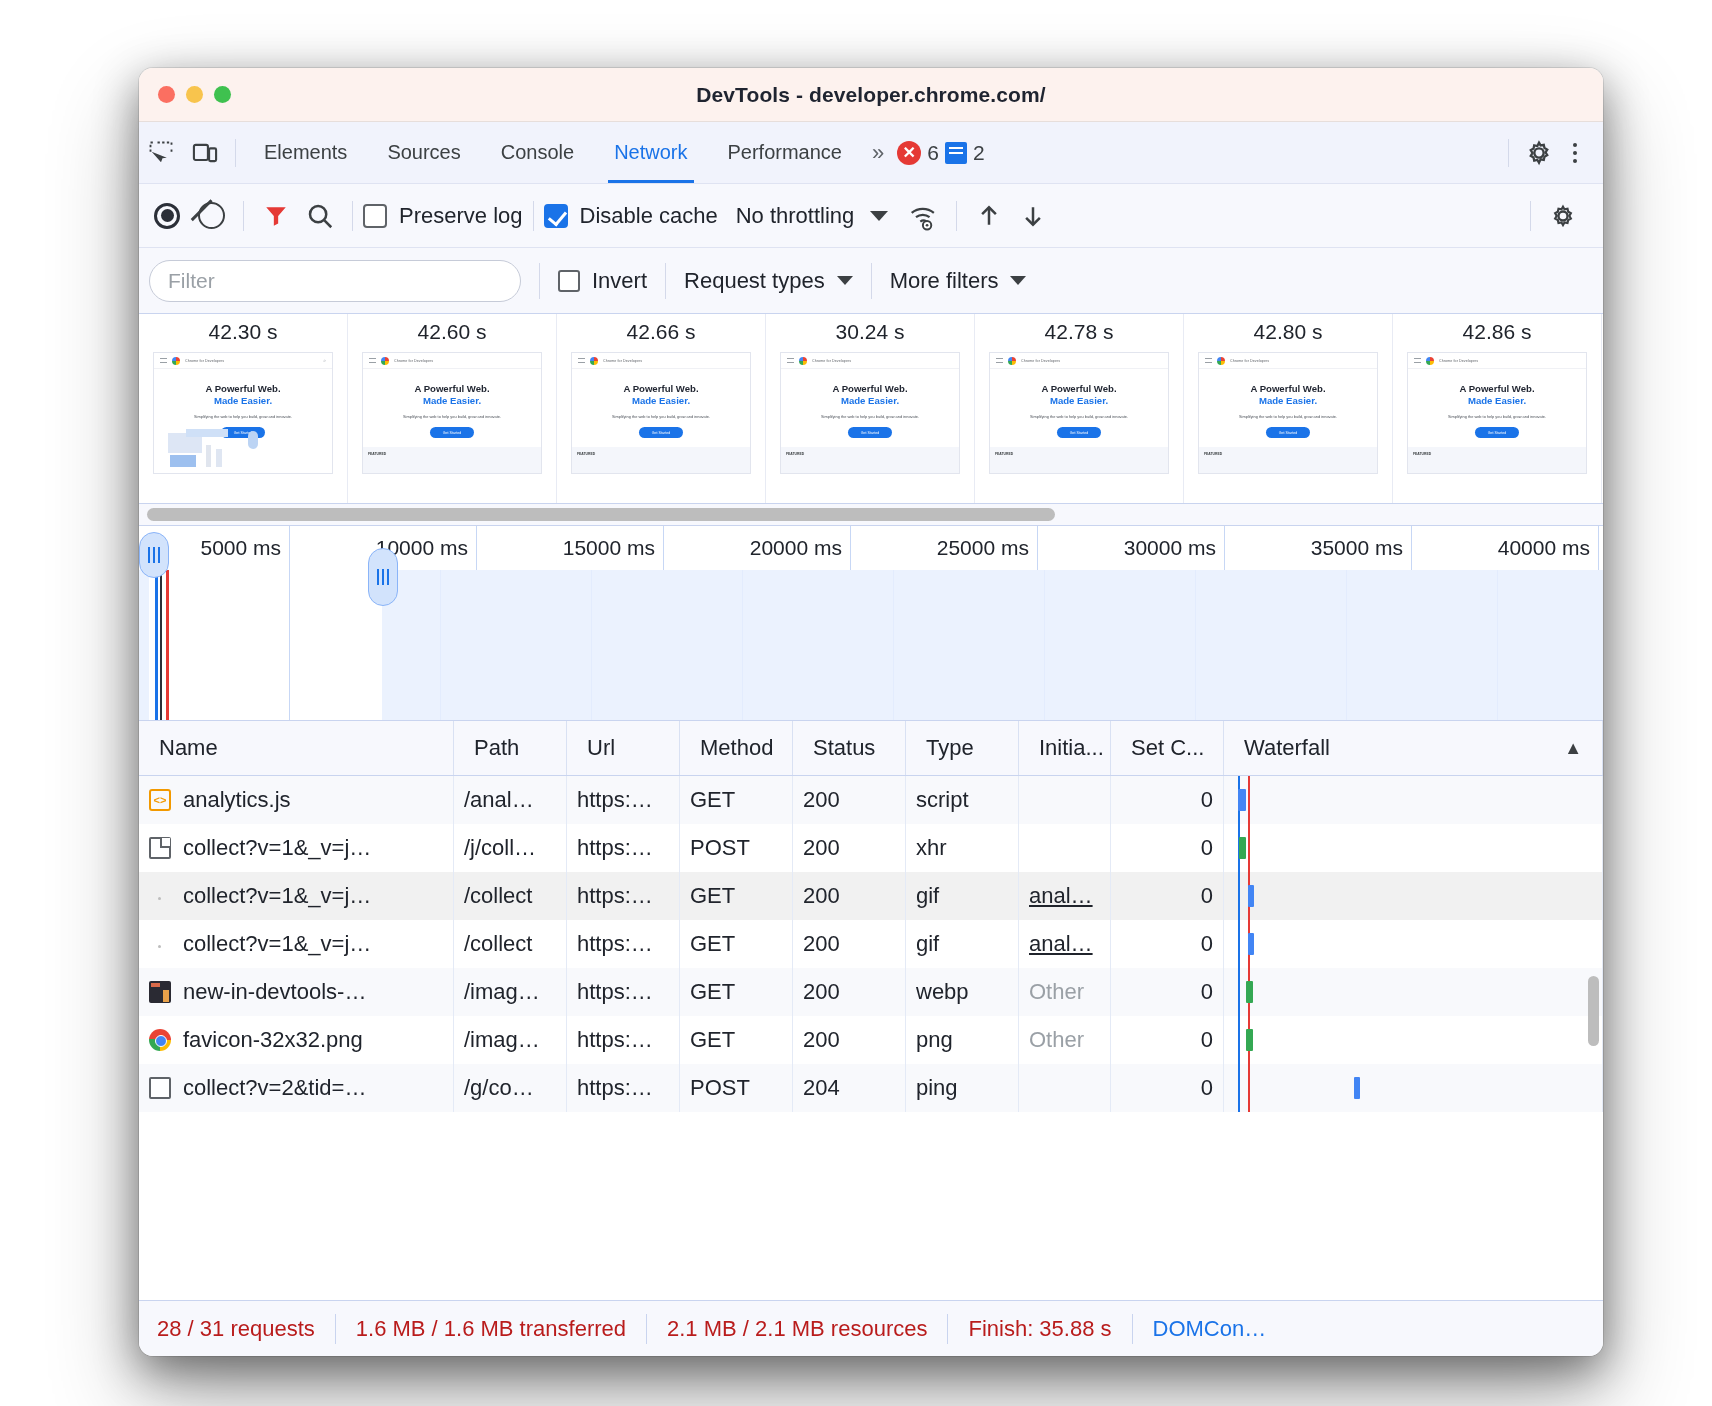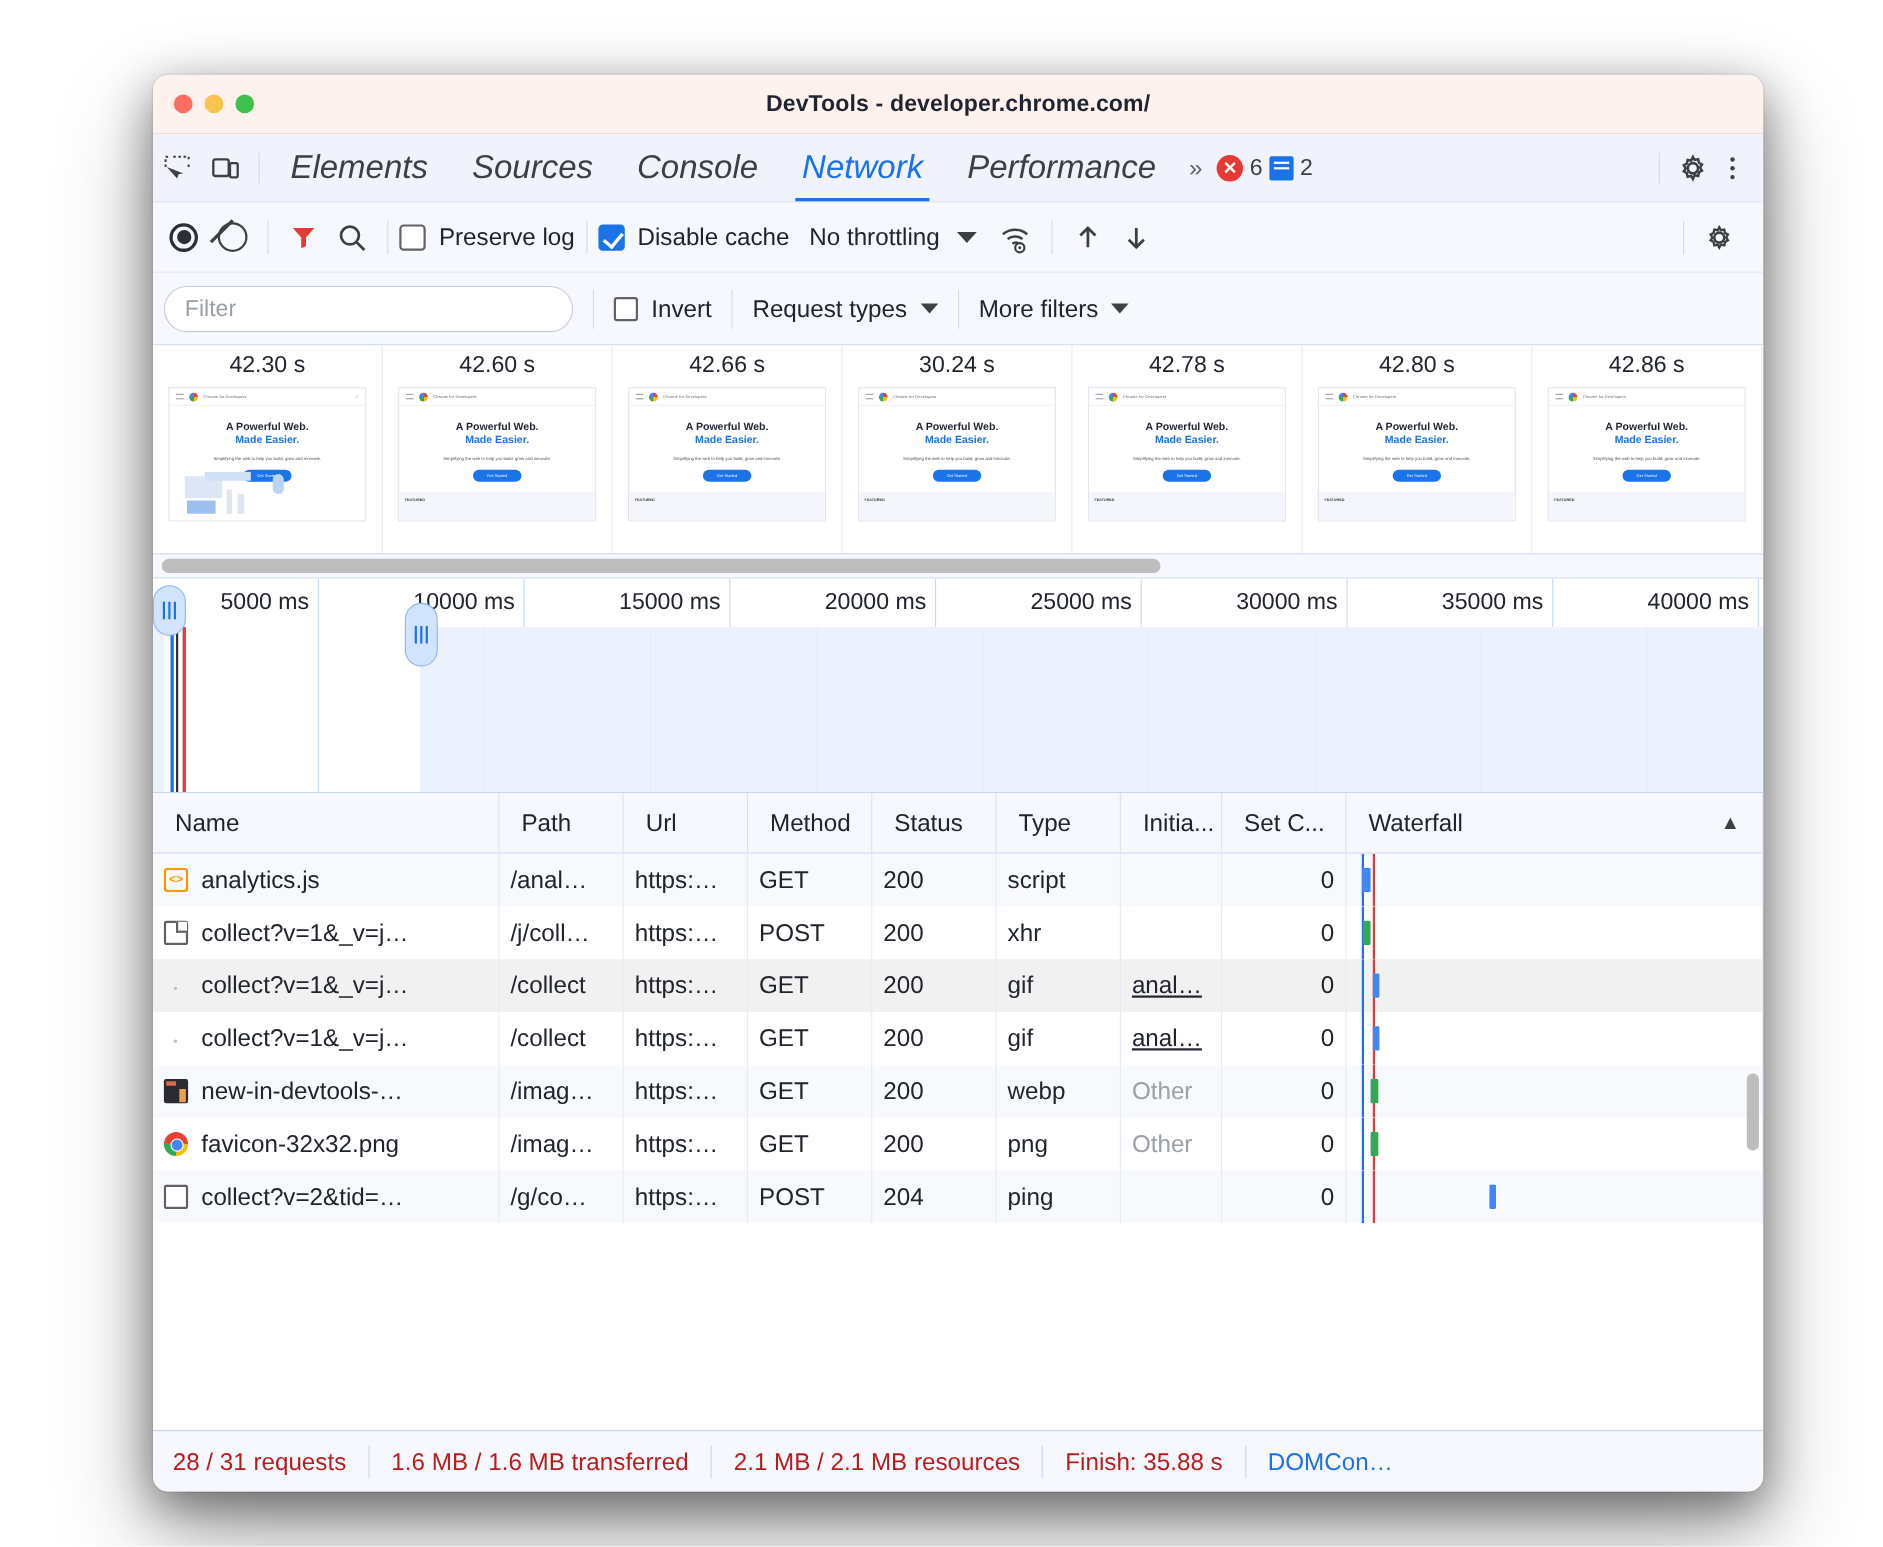--- a/index.html
+++ b/index.html
@@ -73,25 +73,24 @@
   }
   .tabstrip .sep {
     width: 1px; height: 28px;
     background: #d4d9ea;
     margin: 0 8px;
   }
   .tabs { display: flex; align-items: stretch; height: 100%; }
   .tab {
     padding: 0 20px;
     display: flex; align-items: center;
-    font-size: 30px;
+    font-size: 20px;
     color: #3c4043;
     position: relative;
     white-space: nowrap;
-    font-style: italic;
   }
   .tab.active { color: #1a73e8; }
   .tab.active::after {
     content: "";
     position: absolute;
     left: 14px; right: 14px; bottom: 0;
     height: 3px;
     background: #1a73e8;
   }
   .chev-more {

